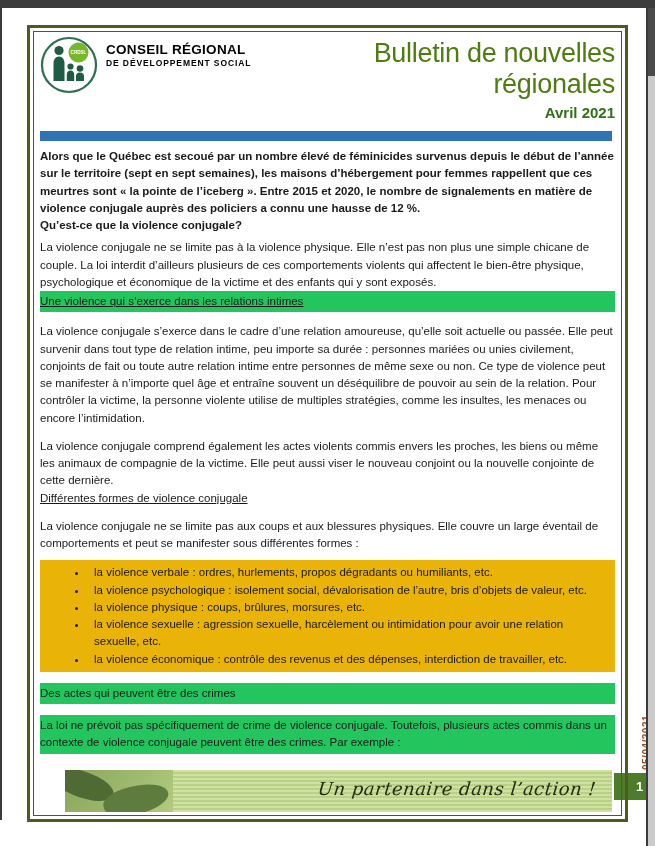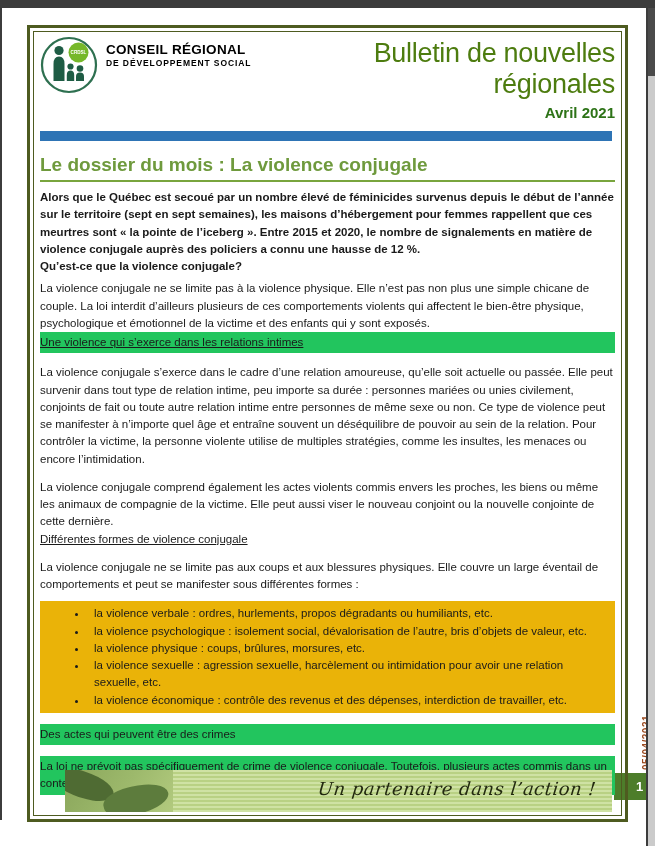--- a/index.html
+++ b/index.html
@@ -133,26 +133,25 @@
       <div class="org-line2">DE DÉVELOPPEMENT SOCIAL</div>
     </div>
     <div class="masthead">
       <div class="bulletin-title">Bulletin de nouvelles régionales</div>
       <div class="issue-date">Avril 2021</div>
     </div>
   </div>
 
   <div class="accent-bar"></div>
 
-  <div class="article-title">Le dossier du mois : La violence conjugale</div>
 
   <p class="intro">Alors que le Québec est secoué par un nombre élevé de féminicides survenus depuis le début de l’année sur le territoire (sept en sept semaines), les maisons d’hébergement pour femmes rappellent que ces meurtres sont « la pointe de l’iceberg ». Entre 2015 et 2020, le nombre de signalements en matière de violence conjugale auprès des policiers a connu une hausse de 12 %.</p>
 
   <h3 class="sec-heading">Qu’est-ce que la violence conjugale?</h3>
-  <p class="body-para">La violence conjugale ne se limite pas à la violence physique. Elle n’est pas non plus une simple chicane de couple. La loi interdit d’ailleurs plusieurs de ces comportements violents qui affectent le bien-être physique, psychologique et émotionnel de la victime et des enfants qui y sont exposés.</p>
+  <p class="body-para">La violence conjugale ne se limite pas à la violence physique. Elle n’est pas non plus une simple chicane de couple. La loi interdit d’ailleurs plusieurs de ces comportements violents qui affectent le bien-être physique, psychologique et économique de la victime et des enfants qui y sont exposés.</p>
 
   <h3 class="sec-heading underlined gray-band band-pad">Une violence qui s’exerce dans les relations intimes</h3>
   <p class="spaced-para">La violence conjugale s’exerce dans le cadre d’une relation amoureuse, qu’elle soit actuelle ou passée. Elle peut survenir dans tout type de relation intime, peu importe sa durée : personnes mariées ou unies civilement, conjoints de fait ou toute autre relation intime entre personnes de même sexe ou non. Ce type de violence peut se manifester à n’importe quel âge et entraîne souvent un déséquilibre de pouvoir au sein de la relation. Pour contrôler la victime, la personne violente utilise de multiples stratégies, comme les insultes, les menaces ou encore l’intimidation.</p>
   <p class="spaced-para">La violence conjugale comprend également les actes violents commis envers les proches, les biens ou même les animaux de compagnie de la victime. Elle peut aussi viser le nouveau conjoint ou la nouvelle conjointe de cette dernière.</p>
 
   <h3 class="sec-heading underlined">Différentes formes de violence conjugale</h3>
   <p class="spaced-para">La violence conjugale ne se limite pas aux coups et aux blessures physiques. Elle couvre un large éventail de comportements et peut se manifester sous différentes formes :</p>
 
   <ul class="bullets">
     <li>la violence verbale : ordres, hurlements, propos dégradants ou humiliants, etc.</li>

